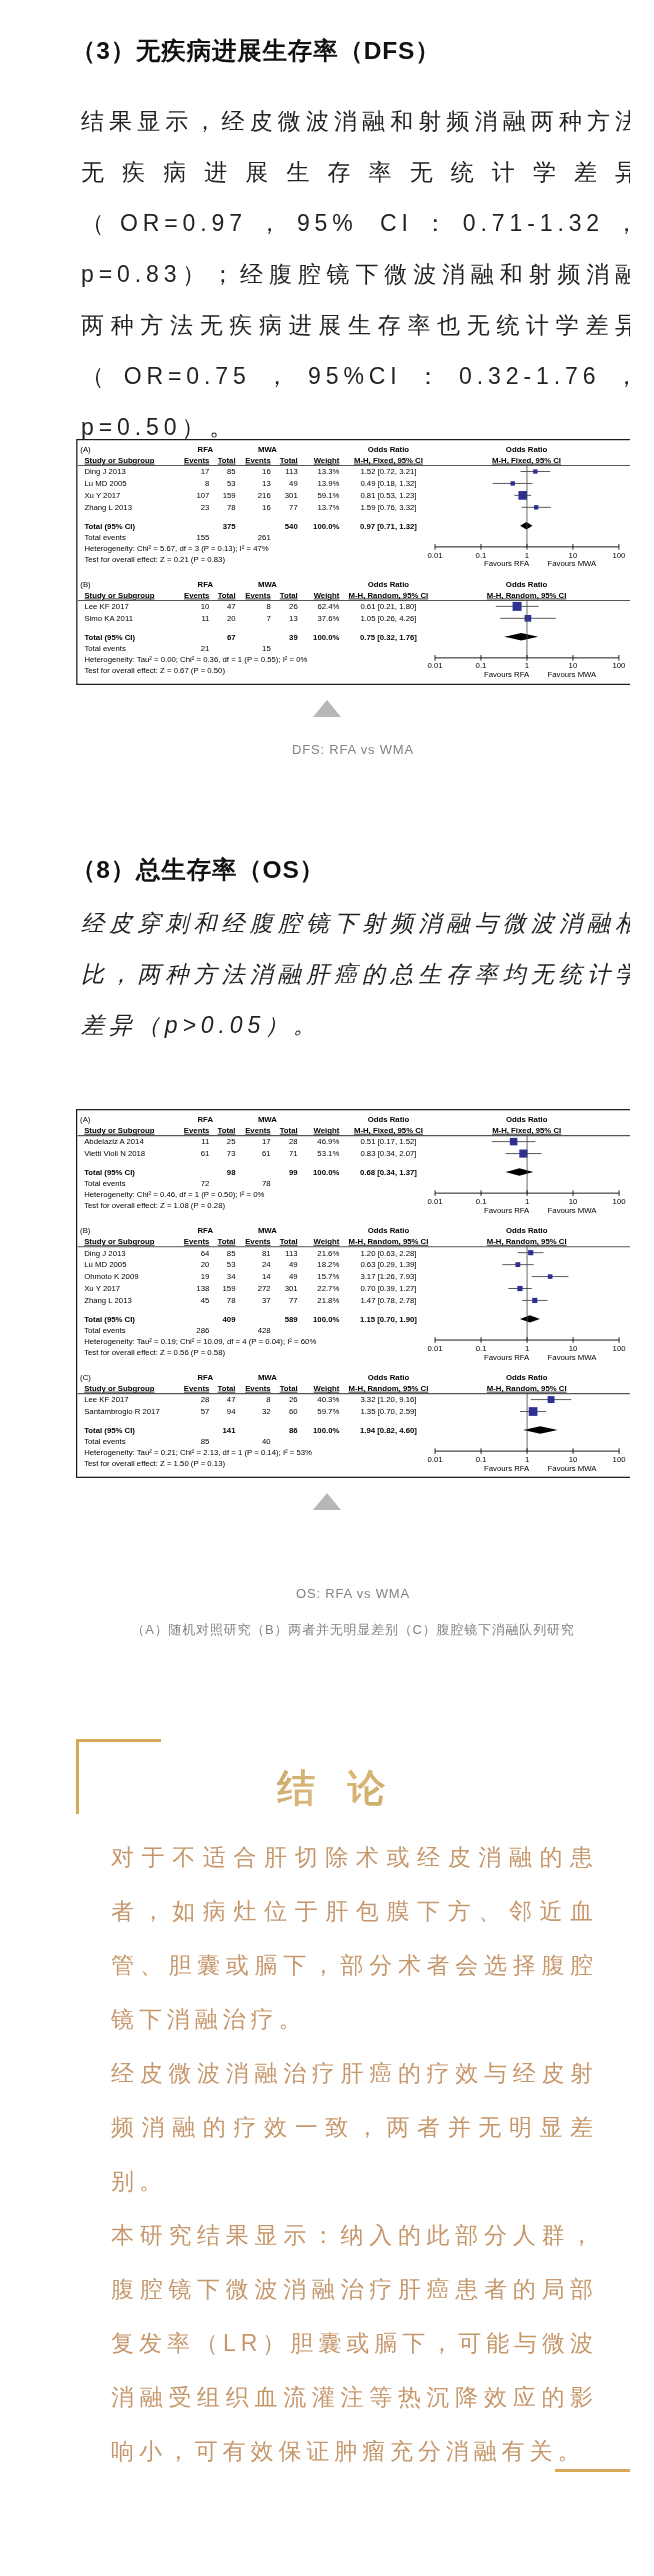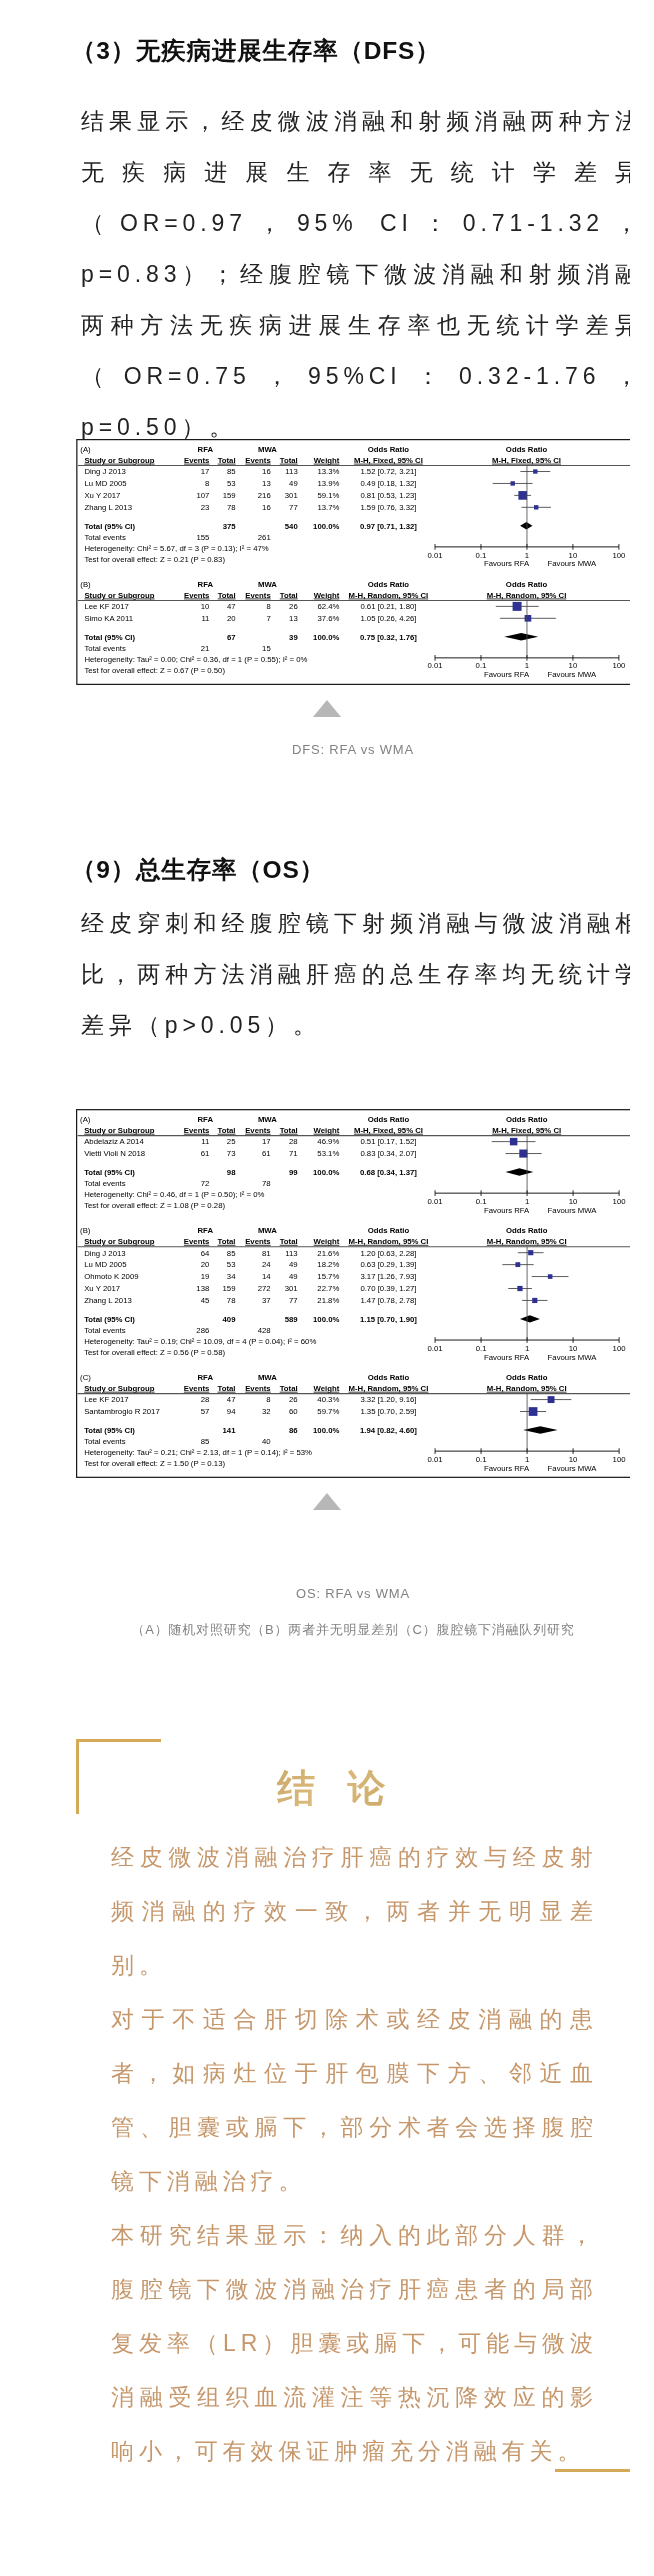--- a/index.html
+++ b/index.html
@@ -170,22 +170,22 @@
         <text x="10" y="272.79999999999995" font-size="9.5" font-family="&quot;Liberation Sans&quot;, sans-serif" font-weight="normal" text-anchor="start" fill="#000">Heterogeneity: Tau² = 0.00; Chi² = 0.36, df = 1 (P = 0.55); I² = 0%</text>
         <text x="10" y="286.29999999999995" font-size="9.5" font-family="&quot;Liberation Sans&quot;, sans-serif" font-weight="normal" text-anchor="start" fill="#000">Test for overall effect: Z = 0.67 (P = 0.50)</text>
         <rect x="0.75" y="0.75" width="701.5" height="299.5" fill="none" stroke="#1a1a1a" stroke-width="1.5"></rect>
       </svg>
   </figure>
   <div class="tri-up" style="top:700px;"></div>
   <div class="caption" style="top:732px;">
     <div>DFS: RFA vs WMA</div>
   </div>
 
-  <h2 class="sec-heading" style="top:853px;">（9）总生存率（OS）</h2>
-  <p class="sec-body" style="top:890px;">经皮穿刺和经腹腔镜下射频消融与微波消融相比，两种方法消融肝癌的总生存率均无统计学差异（p&gt;0.05）。</p>
+  <h2 class="sec-heading" style="top:853px;">（8）总生存率（OS）</h2>
+  <p class="sec-body" style="top:890px;font-style:italic;">经皮穿刺和经腹腔镜下射频消融与微波消融相比，两种方法消融肝癌的总生存率均无统计学差异（p&gt;0.05）。</p>
 
   <figure class="figure-box" style="top:1109px;margin:0;">
     <svg id="forest-1" width="575" height="369" viewBox="0 0 703 451">
         <text x="5" y="16" font-size="9.5" font-family="&quot;Liberation Sans&quot;, sans-serif" font-weight="normal" text-anchor="start" fill="#000">(A)</text>
         <text x="158" y="16" font-size="9.5" font-family="&quot;Liberation Sans&quot;, sans-serif" font-weight="bold" text-anchor="middle" fill="#000">RFA</text>
         <text x="234" y="16" font-size="9.5" font-family="&quot;Liberation Sans&quot;, sans-serif" font-weight="bold" text-anchor="middle" fill="#000">MWA</text>
         <text x="382" y="16" font-size="9.5" font-family="&quot;Liberation Sans&quot;, sans-serif" font-weight="bold" text-anchor="middle" fill="#000">Odds Ratio</text>
         <text x="551" y="16" font-size="9.5" font-family="&quot;Liberation Sans&quot;, sans-serif" font-weight="bold" text-anchor="middle" fill="#000">Odds Ratio</text>
         <text x="10" y="29" font-size="9.5" font-family="&quot;Liberation Sans&quot;, sans-serif" font-weight="bold" text-anchor="start" fill="#000" text-decoration="underline">Study or Subgroup</text>
         <text x="163" y="29" font-size="9.5" font-family="&quot;Liberation Sans&quot;, sans-serif" font-weight="bold" text-anchor="end" fill="#000" text-decoration="underline">Events</text>
@@ -385,20 +385,20 @@
   </figure>
   <div class="tri-up" style="top:1493px;"></div>
   <div class="caption" style="top:1576px;">
     <div>OS: RFA vs WMA</div>
     <div>（A）随机对照研究（B）两者并无明显差别（C）腹腔镜下消融队列研究</div>
   </div>
 
   <span class="bracket-tl"></span>
   <h2 class="conclusion-title">结 论</h2>
   <div class="conclusion-body">
+    <p>对于不适合肝切除术或经皮消融的患者，如病灶位于肝包膜下方、邻近血管、胆囊或膈下，部分术者会选择腹腔镜下消融治疗。</p>
     <p>经皮微波消融治疗肝癌的疗效与经皮射频消融的疗效一致，两者并无明显差别。</p>
-    <p>对于不适合肝切除术或经皮消融的患者，如病灶位于肝包膜下方、邻近血管、胆囊或膈下，部分术者会选择腹腔镜下消融治疗。</p>
     <p>本研究结果显示：纳入的此部分人群，腹腔镜下微波消融治疗肝癌患者的局部复发率（LR）胆囊或膈下，可能与微波消融受组织血流灌注等热沉降效应的影响小，可有效保证肿瘤充分消融有关。</p>
   </div>
   <span class="bracket-br"></span>
 
 </div>
 
 
 </body></html>

